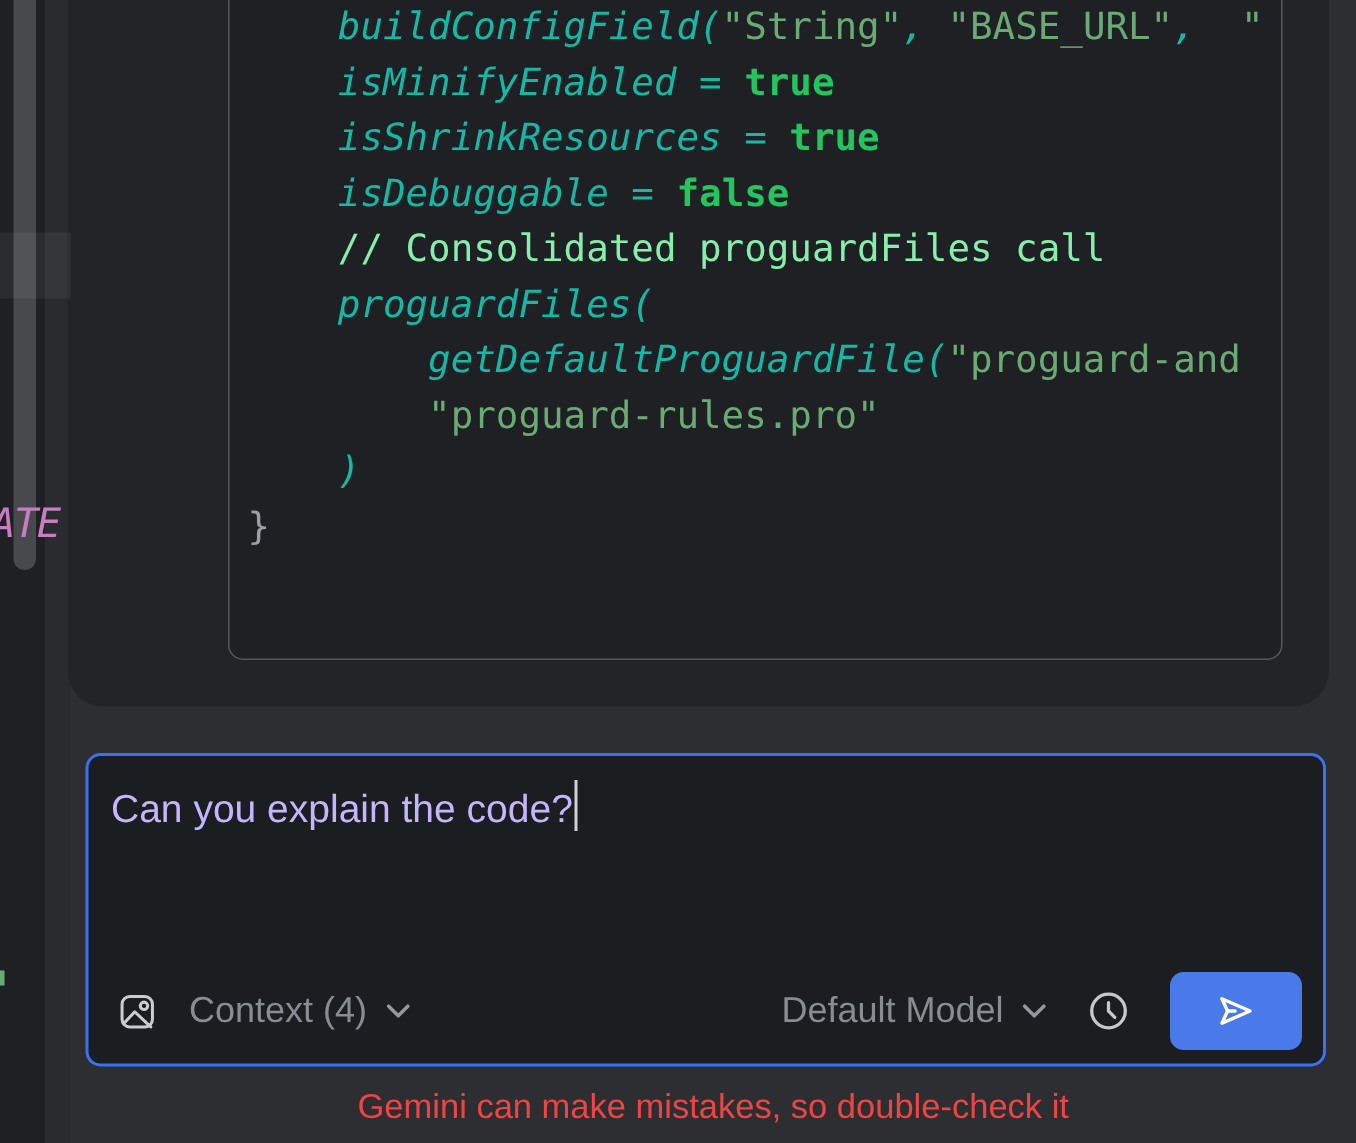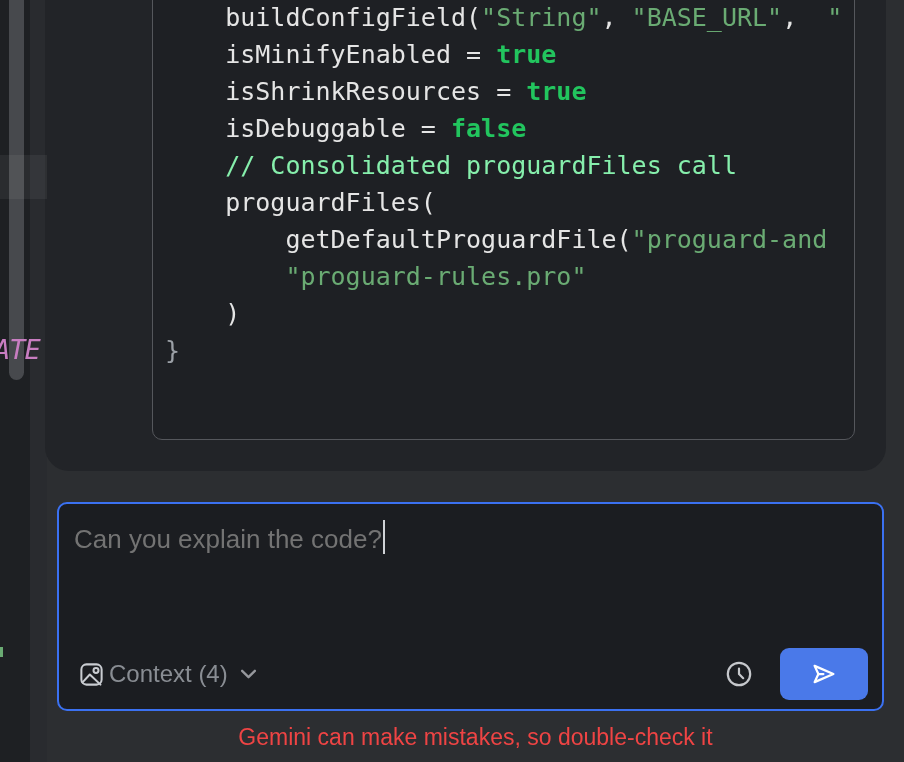--- a/index.html
+++ b/index.html
@@ -22,40 +22,40 @@
   
   .bubble{position:absolute;left:45px;top:-30px;width:841px;height:501px;
           background:#222428;border-radius:24px;}
   .code-block{position:absolute;left:107px;top:18px;width:701px;height:450px;
               background:#1e2024;border:1.5px solid #55575c;border-radius:10px;
               overflow:hidden;}
   .code-content{position:absolute;left:12px;top:10px;margin:0;
                 font-family:"DejaVu Sans Mono",monospace;font-size:25px;line-height:37px;
                 white-space:pre;}
   .cl{height:37px;white-space:pre;}
-  .tk-fg{color:#e5e5e5;}
+  .tk-fg{color:#14b8a6;font-style:italic;}
   .tk-str{color:#6aab73;}
   .tk-kw{color:#22c55e;font-weight:bold;}
   .tk-cmt{color:#86efac;}
   .tk-dim{color:#9ba0a6;}
   .show-full{position:absolute;left:0;right:0;bottom:12px;text-align:center;
              font-size:26px;color:#dfe1e5;cursor:pointer;background:none;border:none;
              font-family:"Liberation Sans",sans-serif;}
 
   
   .composer{position:absolute;left:57px;top:502px;width:823px;height:205px;
             background:#1b1d21;border:2px solid #3b71f1;border-radius:10px;}
-  .composer-text{position:absolute;left:15px;top:16px;font-size:26px;color:#737373;
+  .composer-text{position:absolute;left:15px;top:16px;font-size:26px;color:#c4b5fd;
                  white-space:pre;}
   .caret{display:inline-block;width:2px;height:34px;background:#cfd2d6;
          vertical-align:-6px;margin-left:1px;}
   .toolbar{position:absolute;left:0;right:0;top:144px;height:52px;
            display:flex;align-items:center;padding:0 14px 0 19px;box-sizing:border-box;}
   .tb-label{font-size:24px;color:#898d93;}
-  .ctx-group{display:flex;align-items:center;margin-left:4px;cursor:pointer;}
+  .ctx-group{display:flex;align-items:center;margin-left:21px;cursor:pointer;}
   .model-group{display:flex;align-items:center;cursor:pointer;}
   .chev{margin-left:12px;display:block;}
   .spacer{flex:1;}
   .icon-btn{background:none;border:none;padding:0;display:flex;align-items:center;
             cursor:pointer;}
   .clock-btn{margin-left:26px;}
   .send-btn{margin-left:26px;width:88px;height:52px;border-radius:9px;border:none;
             background:#4a79e9;display:flex;align-items:center;justify-content:center;
             cursor:pointer;}
 
@@ -95,20 +95,26 @@
 
       <div class="ctx-group">
         <span class="tb-label">Context (4)</span>
         <svg class="chev" width="17" height="10" viewBox="0 0 16 9" fill="none" stroke="#96989d" stroke-width="2.2" stroke-linecap="round" stroke-linejoin="round">
           <path d="M2 1.5 L8 7.5 L14 1.5"></path>
         </svg>
       </div>
 
       <div class="spacer"></div>
 
+      <div class="model-group">
+        <span class="tb-label">Default Model</span>
+        <svg class="chev" width="17" height="10" viewBox="0 0 16 9" fill="none" stroke="#96989d" stroke-width="2.2" stroke-linecap="round" stroke-linejoin="round">
+          <path d="M2 1.5 L8 7.5 L14 1.5"></path>
+        </svg>
+      </div>
 
       <button class="icon-btn clock-btn">
         <svg width="30" height="30" viewBox="0 0 30 30" fill="none" stroke="#c6c8cc" stroke-width="2.2" stroke-linecap="round" stroke-linejoin="round">
           <circle cx="15" cy="15" r="11.2"></circle>
           <path d="M15 9.5 L15 15 L19.2 19.2"></path>
         </svg>
       </button>
 
       <button class="send-btn">
         <svg width="30" height="30" viewBox="0 0 24 24" fill="none" stroke="#ffffff" stroke-width="1.8" stroke-linecap="round" stroke-linejoin="round">

